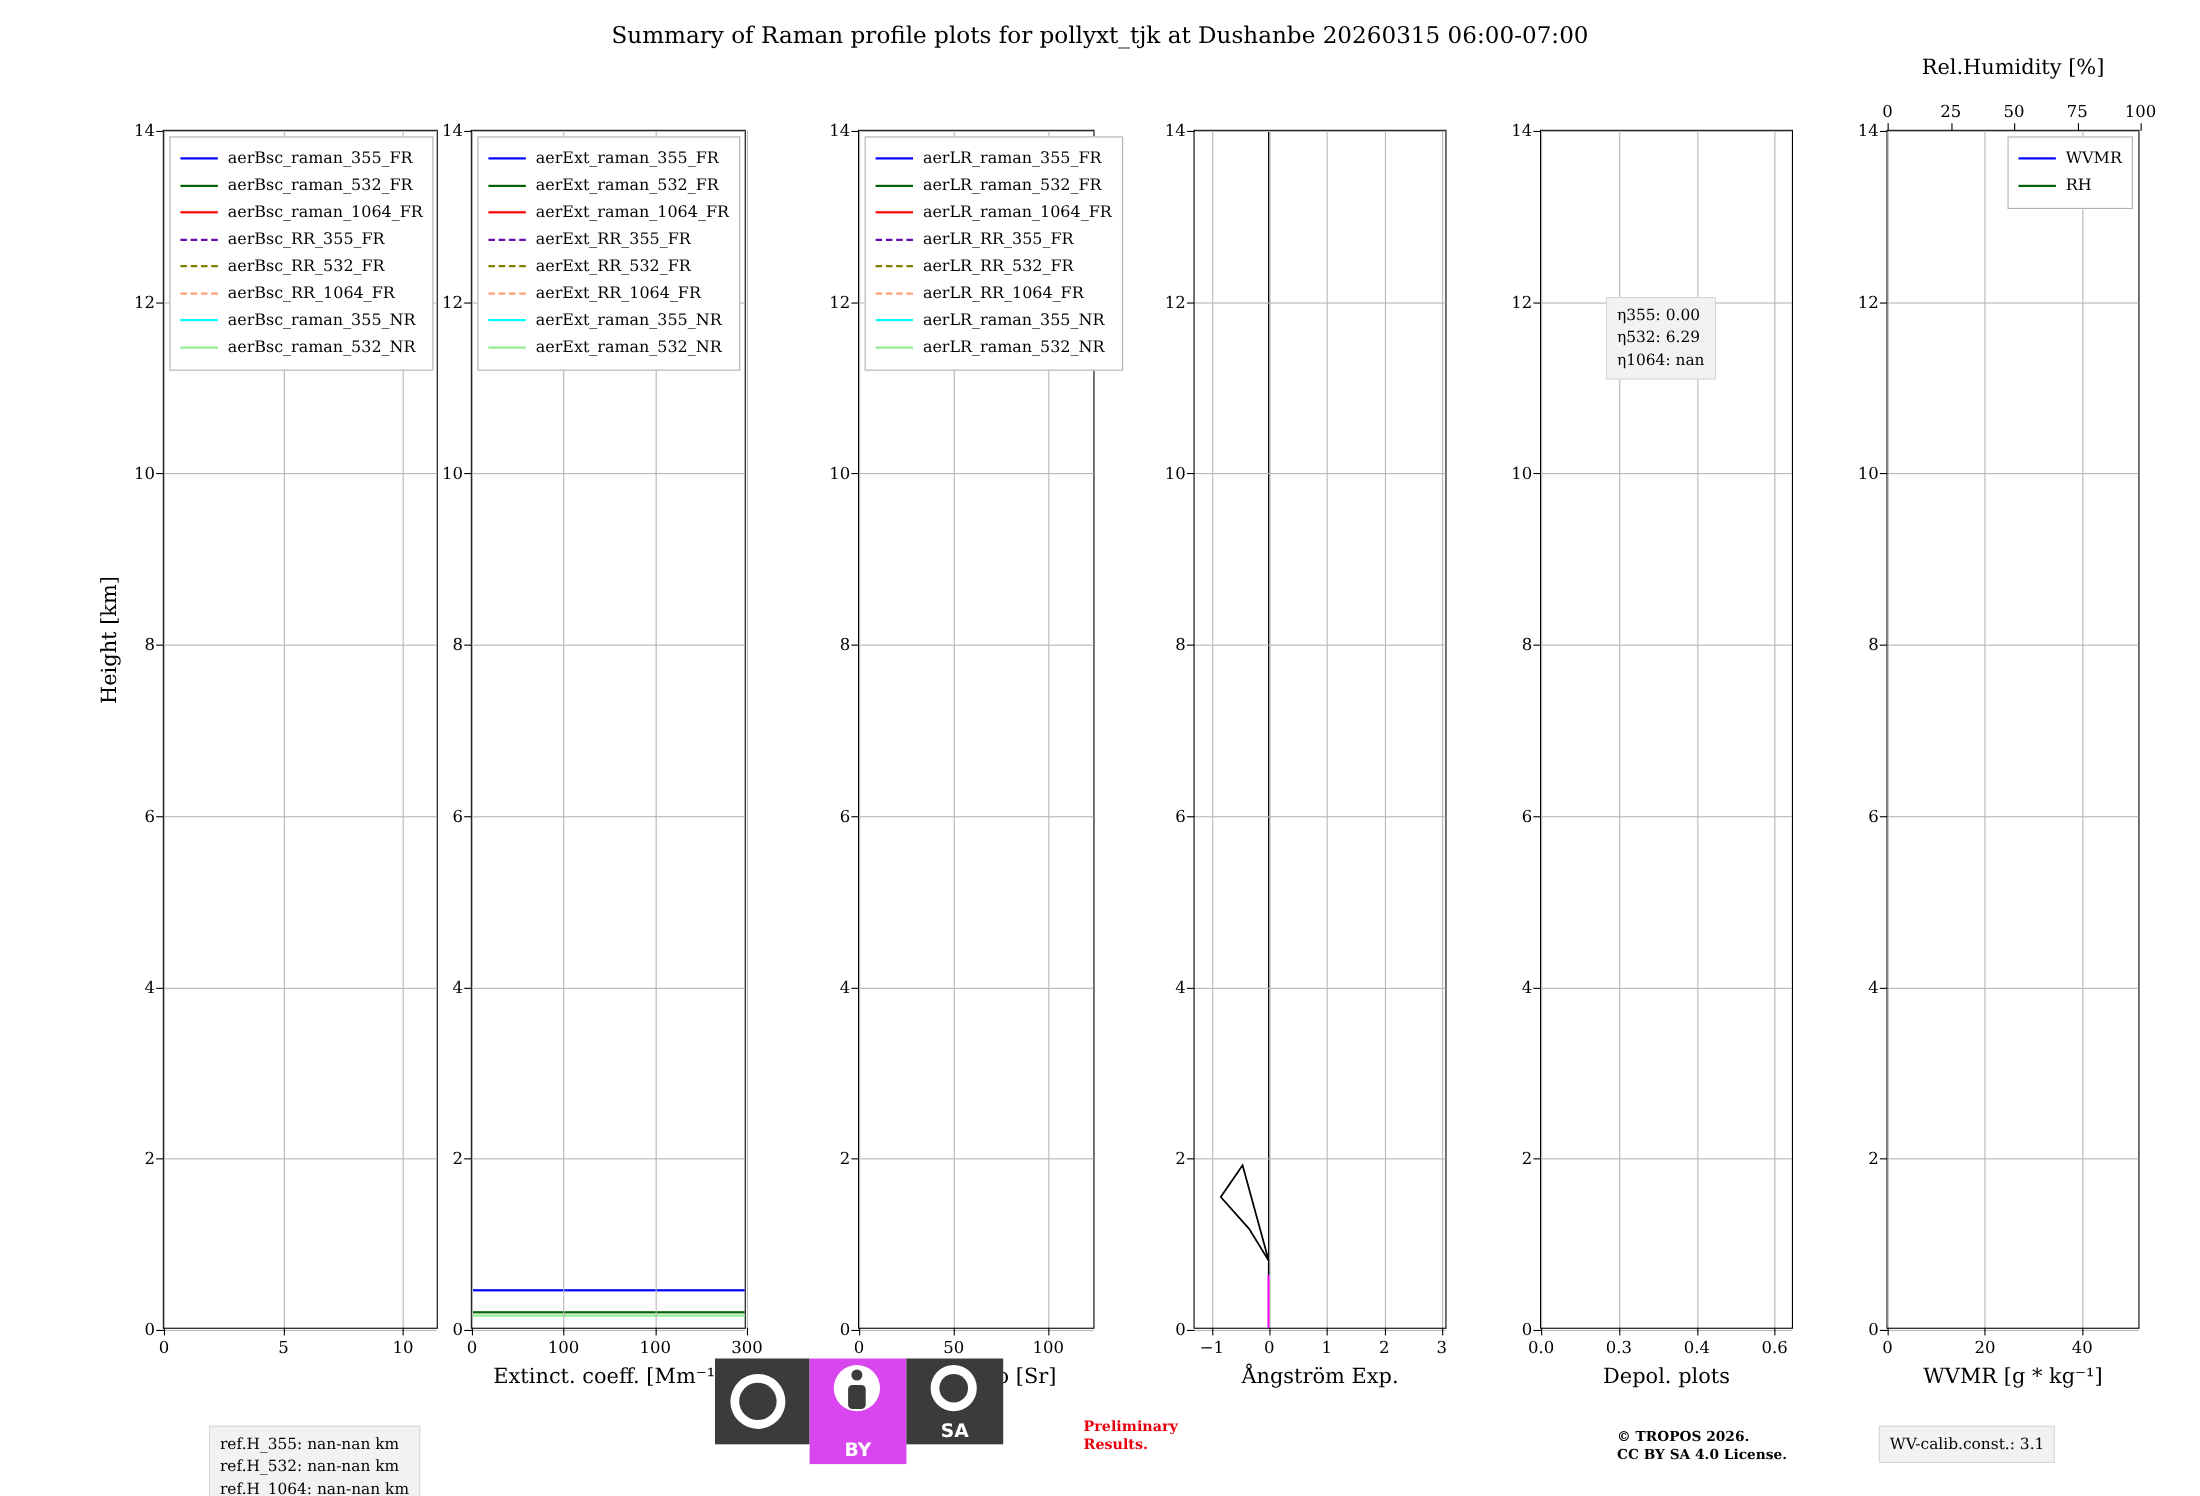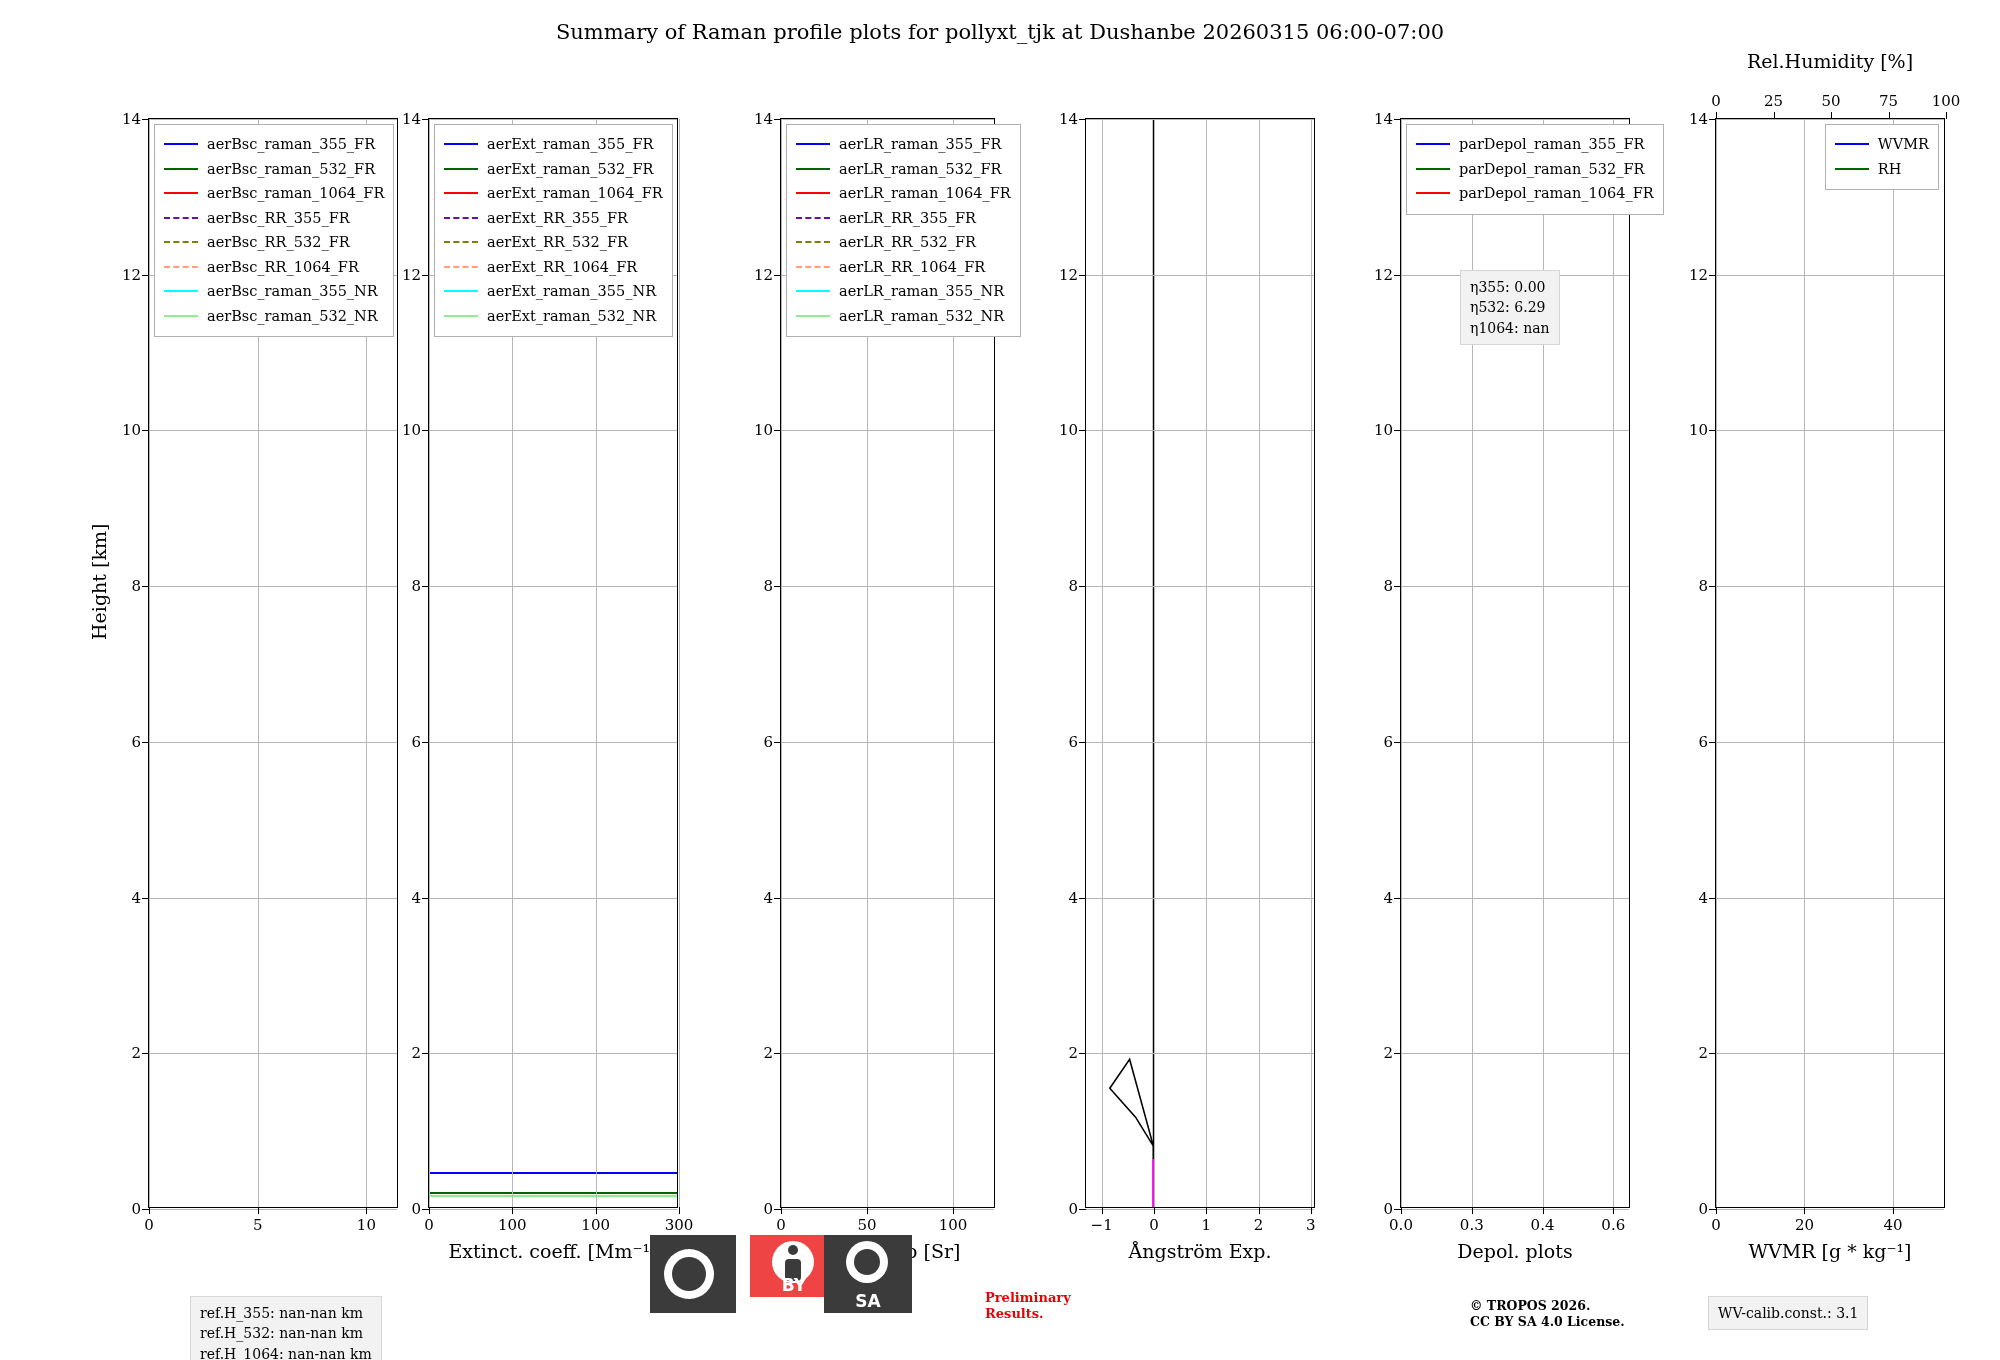--- a/index.html
+++ b/index.html
@@ -16,21 +16,21 @@
   .xtickmark{position:absolute;top:100%;width:1px;height:7px;background:#000;}
   .xlabel{position:absolute;top:1122px;width:100%;text-align:center;font-size:19px;}
   .ylabel{position:absolute;left:88px;top:640px;font-size:19px;transform:rotate(-90deg);transform-origin:left top;white-space:nowrap;}
   .legend{position:absolute;left:6px;top:6px;border:1px solid #b0b0b0;background:#fff;padding:7px 9px 8px 9px;font-size:14.5px;z-index:6;}
   .legrow{display:flex;align-items:center;height:24.5px;white-space:nowrap;}
   .swatch{width:34px;height:0;border-top-width:2px;border-top-style:solid;margin-right:9px;flex:none;}
   .curve{position:absolute;left:0;right:0;height:0;border-top-width:2px;border-top-style:solid;}
   .note{position:absolute;background:#f2f2f2;border:1px solid #d6d6d6;font-size:14px;padding:6px 9px;line-height:1.45;}
   .ccbox{position:absolute;left:650px;top:1235px;width:262px;height:78px;background:#fff;}
   .cc-left{position:absolute;left:0;top:0;width:86px;height:78px;background:#3b3b3b;}
-  .cc-mid{position:absolute;left:100px;top:0;width:88px;height:62px;background:#ef4444;}
+  .cc-mid{position:absolute;left:86px;top:0;width:88px;height:96px;background:#d946ef;}
   .cc-right{position:absolute;left:174px;top:0;width:88px;height:78px;background:#3b3b3b;}
   .cc-circle{position:absolute;border-radius:50%;background:#fff;}
   .cc-txt{position:absolute;bottom:2px;width:100%;text-align:center;color:#fff;font-size:17px;font-weight:bold;font-family:"DejaVu Sans",sans-serif;}
   .prelim{position:absolute;left:985px;top:1290px;color:#e8000d;font-size:13px;font-weight:bold;line-height:1.25;}
   .tropos{position:absolute;left:1470px;top:1298px;font-size:12.5px;font-weight:bold;line-height:1.3;}
   .toplabel{position:absolute;top:-68px;width:100%;text-align:center;font-size:19px;}
   .xtick-top{position:absolute;bottom:100%;margin-bottom:9px;font-size:15px;transform:translateX(-50%);white-space:nowrap;}
   .xtickmark-top{position:absolute;bottom:100%;width:1px;height:7px;background:#000;}
 </style>
 </head>
@@ -344,34 +344,20 @@
       <div class="xtick" style="left: 0px;">0.0</div>
       <div class="grid-v" style="left: 70.7692px;"></div>
       <div class="xtickmark" style="left: 70.7692px;"></div>
       <div class="xtick" style="left: 70.7692px;">0.3</div>
       <div class="grid-v" style="left: 141.538px;"></div>
       <div class="xtickmark" style="left: 141.538px;"></div>
       <div class="xtick" style="left: 141.538px;">0.4</div>
       <div class="grid-v" style="left: 212.308px;"></div>
       <div class="xtickmark" style="left: 212.308px;"></div>
       <div class="xtick" style="left: 212.308px;">0.6</div>
-    </div>
-  <div class="legend">
-      <div class="legrow">
-        <span class="swatch" style="border-top-color: rgb(0, 0, 255); border-top-style: solid;"></span>
-        <span>parDepol_raman_355_FR</span>
-      </div>
-      <div class="legrow">
-        <span class="swatch" style="border-top-color: rgb(0, 100, 0); border-top-style: solid;"></span>
-        <span>parDepol_raman_532_FR</span>
-      </div>
-      <div class="legrow">
-        <span class="swatch" style="border-top-color: rgb(255, 0, 0); border-top-style: solid;"></span>
-        <span>parDepol_raman_1064_FR</span>
-      </div>
     </div>
   <div class="note" style="left:60px;top:152px;">
     <div>η355: 0.00</div>
     <div>η532: 6.29</div>
     <div>η1064: nan</div>
   </div>
   <div class="xlabel">Depol. plots</div>
 </div>
 
 <div class="panel" id="p5" style="left:1715px;width:230px;">

